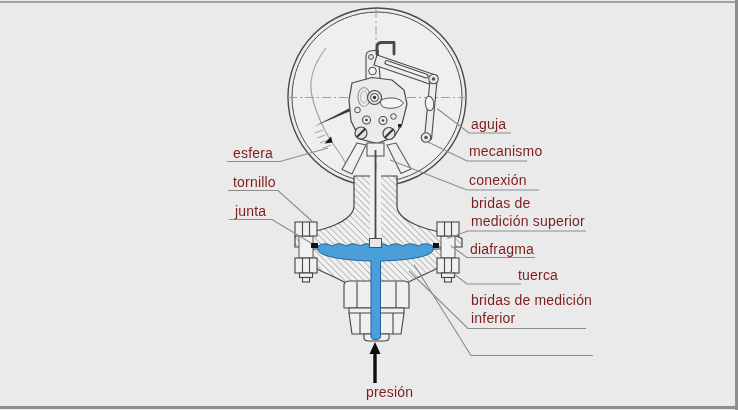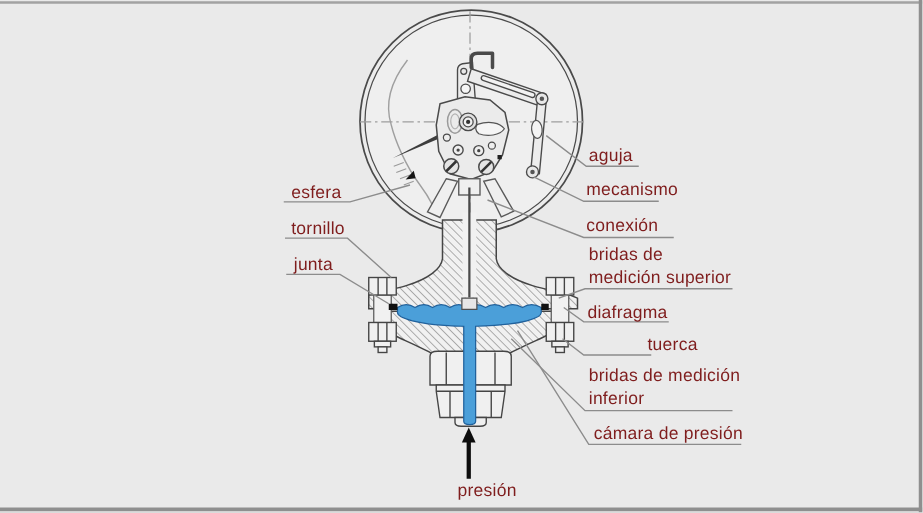--- a/index.html
+++ b/index.html
@@ -183,19 +183,18 @@
   <div class="lbl" style="left:235px;top:202px;">junta</div>
   <div class="lbl" style="left:471px;top:115px;">aguja</div>
   <div class="lbl" style="left:469px;top:142px;text-align:center;">mecanismo</div>
   <div class="lbl" style="left:469px;top:171px;">conexión</div>
   <div class="lbl" style="left:471px;top:194px;">bridas de
 medición superior</div>
   <div class="lbl" style="left:470px;top:240px;">diafragma</div>
   <div class="lbl" style="left:470px;top:266px;margin-left:48px;">tuerca</div>
   <div class="lbl" style="left:471px;top:291px;">bridas de medición
 inferior</div>
-  <div class="lbl" style="left:475px;top:337px;">cámara de presión</div>
   <div class="lbl" style="left:352px;top:383px;margin-left:14px;">presión</div>
 
   <div class="frame-top"></div>
   <div class="frame-right"></div>
   <div class="frame-bottom"></div>
 </div>
 
 </body></html>

